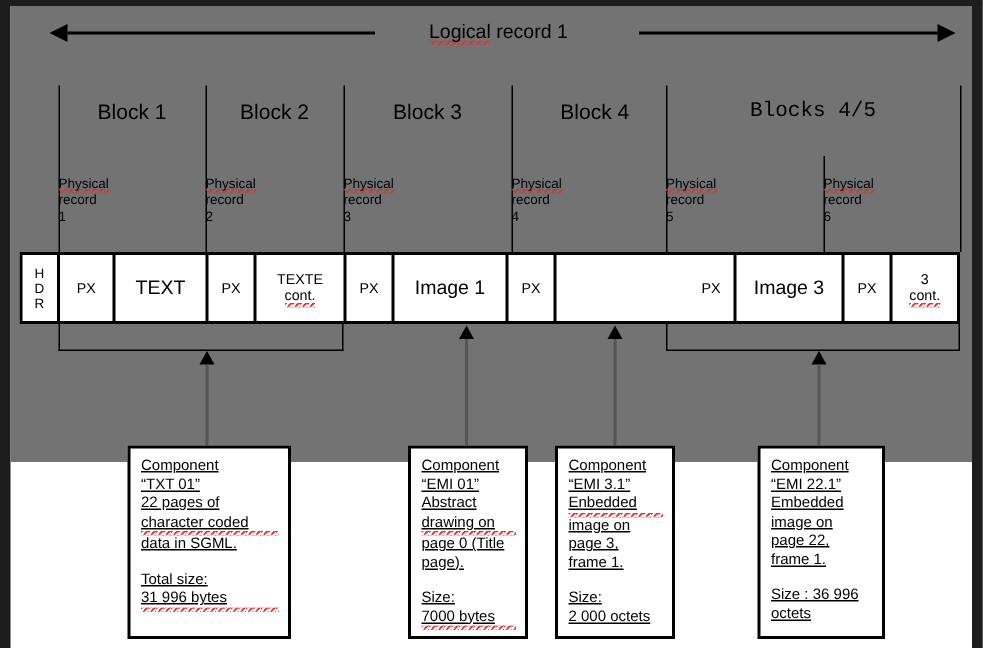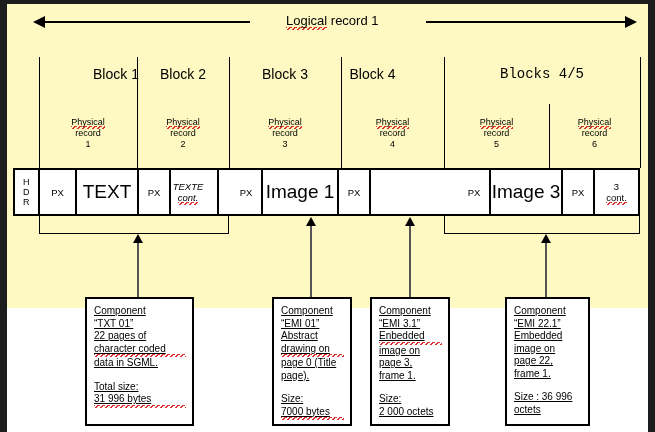--- a/index.html
+++ b/index.html
@@ -1,42 +1,42 @@
 <!DOCTYPE html>
 <html><head>
 <meta charset="utf-8">
 <style>
   html,body{margin:0;padding:0;background:#1b1b1b;}
   body{font-family:"Liberation Sans", sans-serif;}
   #root{position:relative;width:655px;height:432px;background:#ffffff;overflow:hidden;}
   .frame-left{position:absolute;left:0;top:0;width:7px;height:432px;background:#1d1d1d;}
   .frame-right{position:absolute;left:648px;top:0;width:7px;height:432px;background:#1d1d1d;}
   .frame-top{position:absolute;left:0;top:0;width:655px;height:4px;background:#1d1d1d;}
-  .canvas{position:absolute;left:7px;top:4px;width:641px;height:304px;background:#fef9c3;}
+  .canvas{position:absolute;left:7px;top:4px;width:641px;height:304px;background:#737373;}
 
   
   .lr-line{position:absolute;background:#000;height:2px;}
   .arrow-head{position:absolute;width:0;height:0;}
   .arrow-left{border-top:6px solid transparent;border-bottom:6px solid transparent;border-right:12px solid #000;}
   .arrow-right{border-top:6px solid transparent;border-bottom:6px solid transparent;border-left:12px solid #000;}
   .lr-label{position:absolute;font-size:13px;color:#000;white-space:nowrap;letter-spacing:0px;}
   .sq{background-image:repeating-linear-gradient(135deg,#e03030 0,#e03030 1px,transparent 1px,transparent 2.6px);
       background-repeat:repeat-x;background-size:5px 3px;background-position:0 bottom;padding-bottom:2px;}
 
   
   .vdiv{position:absolute;width:1px;background:#000;}
   .blocklabel{position:absolute;font-size:14px;color:#000;text-align:center;white-space:nowrap;}
-  .preclabel{position:absolute;font-size:9px;color:#000;text-align:center;line-height:11px;white-space:nowrap;}
+  .preclabel{position:absolute;font-size:9px;color:#000;text-align:left;line-height:11px;white-space:nowrap;}
 
   
   #strip{position:absolute;border:2px solid #000;box-sizing:border-box;background:#fff;}
   .cell{position:absolute;top:0;bottom:0;box-sizing:border-box;border-right:2px solid #000;
         display:flex;align-items:center;justify-content:center;text-align:center;color:#000;}
   .cell.last{border-right:none;}
-  .cell .t{font-size:19px;line-height:14px;}
+  .cell .t{font-size:13px;line-height:14px;}
   .cell .t.small{font-size:9.5px;line-height:11px;}
   .cell .t.stack{font-size:9px;line-height:10px;letter-spacing:.5px;}
 
   
   .bracket{position:absolute;border:1px solid #000;border-top:none;box-sizing:border-box;}
   .lead{position:absolute;width:2px;background:#555;}
   .leadhead{position:absolute;width:0;height:0;border-left:5px solid transparent;border-right:5px solid transparent;border-bottom:9px solid #000;}
 
   
   .callout{position:absolute;border:2px solid #000;box-sizing:border-box;background:#fff;padding:6px 6px 4px 7px;}
@@ -62,24 +62,24 @@
     </div>
 
     <div class="vdiv" style="left:32px;top:53px;height:111px;"></div>
     <div class="vdiv" style="left:130px;top:53px;height:111px;"></div>
     <div class="vdiv" style="left:222px;top:53px;height:111px;"></div>
     <div class="vdiv" style="left:334px;top:53px;height:111px;"></div>
     <div class="vdiv" style="left:437px;top:53px;height:111px;"></div>
     <div class="vdiv" style="left:633px;top:53px;height:111px;"></div>
     <div class="vdiv" style="left:542px;top:100px;height:64px;"></div>
 
-    <div class="blocklabel" style="left:32px;top:62px;width:98px;padding-left:28px;">Block 1</div>
+    <div class="blocklabel" style="left:32px;top:62px;width:98px;">Block 1</div>
     <div class="blocklabel" style="left:130px;top:62px;width:92px;">Block 2</div>
     <div class="blocklabel" style="left:222px;top:62px;width:112px;">Block 3</div>
-    <div class="blocklabel" style="left:314px;top:62px;width:103px;">Block 4</div>
+    <div class="blocklabel" style="left:338px;top:62px;width:103px;">Block 4</div>
     <div class="blocklabel" style="left:437px;top:62px;width:196px;font-family:Liberation Mono, monospace;">Blocks    4/5</div>
 
     <div class="preclabel" style="left:32px;top:113px;width:98px;">
       <span class="sq">Physical</span><br>
       <span>record</span><br>
       <span>1</span>
     </div>
     <div class="preclabel" style="left:130px;top:113px;width:92px;">
       <span class="sq">Physical</span><br>
       <span>record</span><br>
@@ -112,21 +112,21 @@
         </div>
       <div class="cell" style="left:25px;width:37px;">
           <span class="t small">PX</span>
         </div>
       <div class="cell" style="left:62px;width:62px;">
           <span class="t">TEXT</span>
         </div>
       <div class="cell" style="left:124px;width:32px;">
           <span class="t small">PX</span>
         </div>
-      <div class="cell" style="left:144px;width:60px;font-style:italic;">
+      <div class="cell" style="left:156px;width:60px;">
           <span class="t small"><span>TEXTE</span><br><span class="sq">cont.</span></span>
         </div>
       <div class="cell" style="left:216px;width:32px;">
           <span class="t small">PX</span>
         </div>
       <div class="cell" style="left:248px;width:76px;">
           <span class="t">Image 1</span>
         </div>
       <div class="cell" style="left:324px;width:32px;">
           <span class="t small">PX</span>

